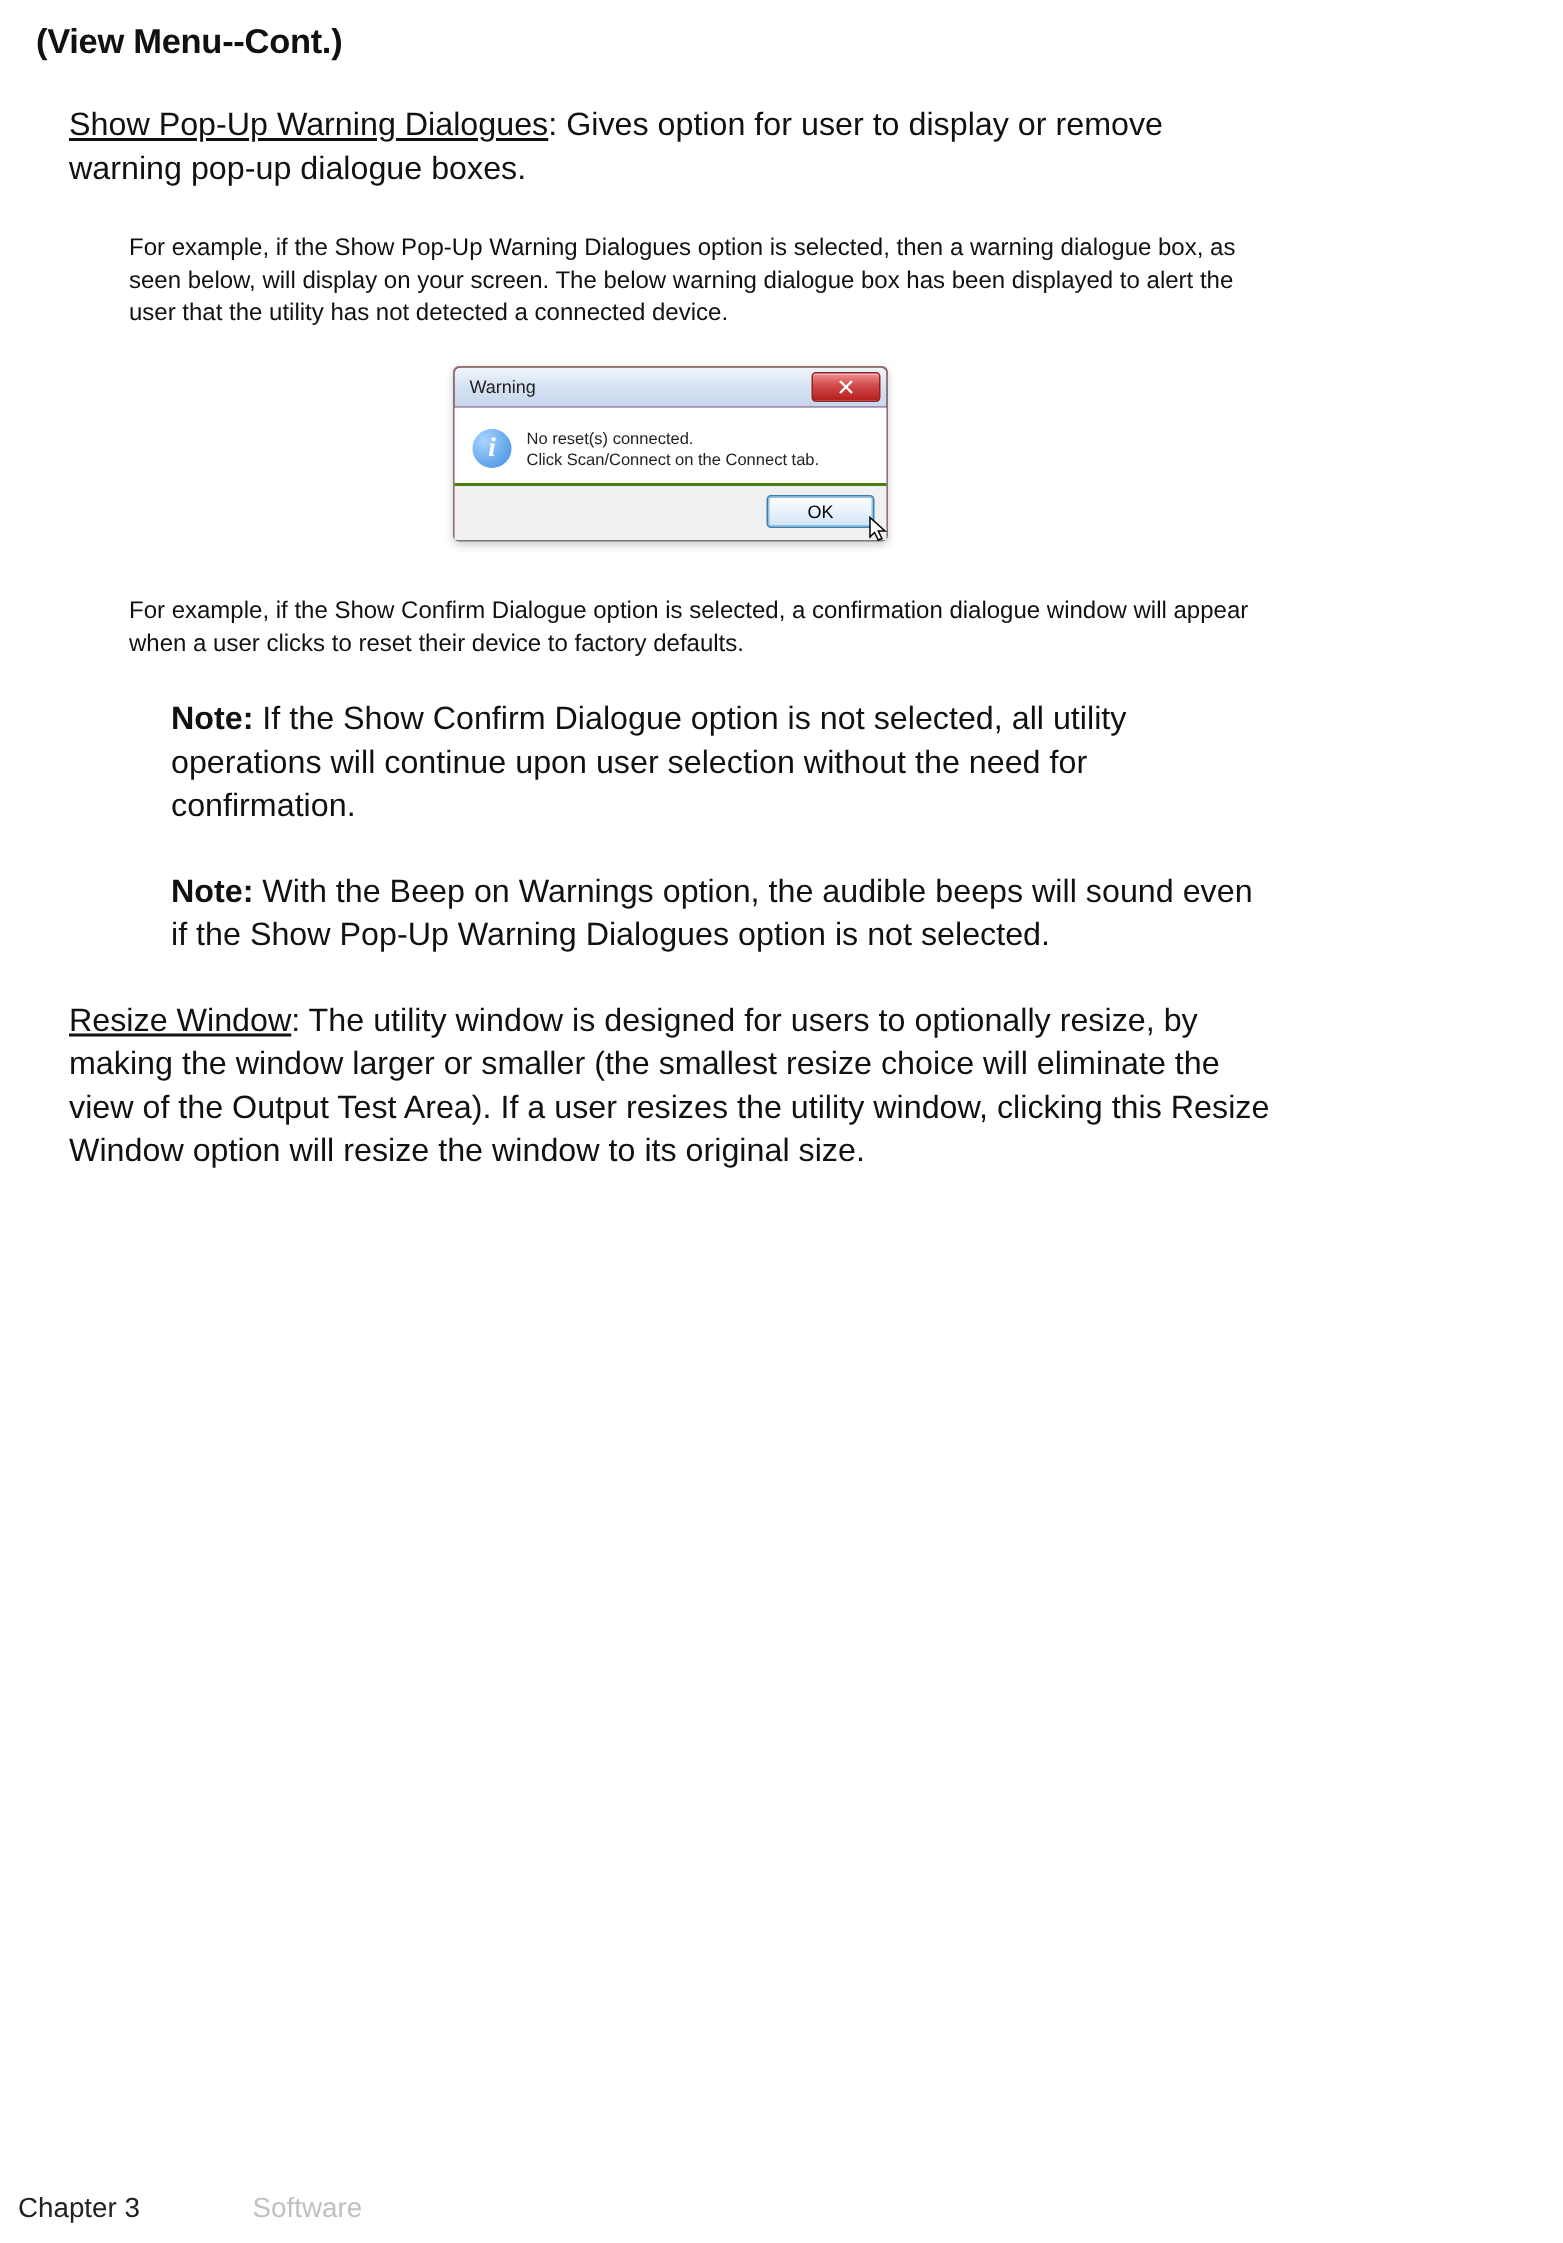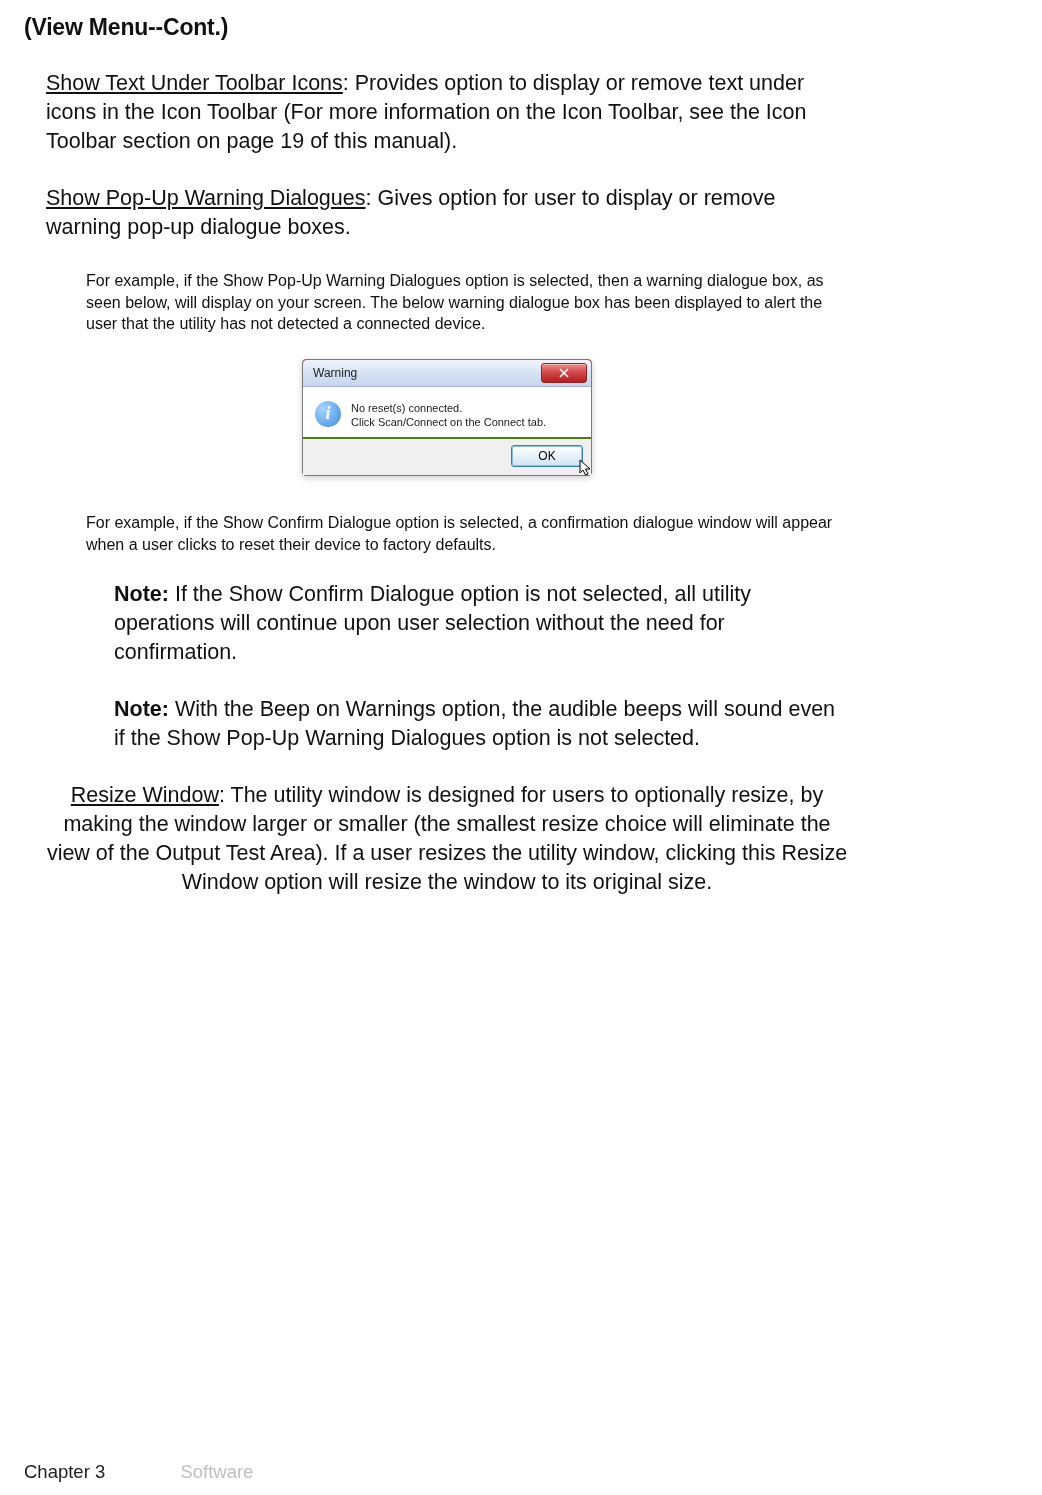--- a/index.html
+++ b/index.html
@@ -140,43 +140,40 @@
     position: absolute;
     right: -2px;
     bottom: -2px;
     width: 14px;
     height: 18px;
     pointer-events: none;
   }
   .footer {
     position: absolute;
     bottom: 12px;
-    left: 24px;
+    left: 12px;
     font-size: 18.5px;
   }
   .footer .chapter {
     color: #222;
   }
   .footer .soft {
     color: #c0c0c0;
     margin-left: 70px;
   }
 </style>
 </head>
 <body>
 
 <div class="page">
 
   <h2 class="section-head">(View Menu--Cont.)</h2>
 
   <div class="body-block">
 
-    <p class="entry">
-      <span class="u">Show Text Under Toolbar Icons</span><span>: Provides option to display or remove text under icons in the Icon Toolbar (For more information on the Icon Toolbar, see the Icon Toolbar section on page 19 of this manual).</span>
-    </p>
 
     <p class="entry">
       <span class="u">Show Pop-Up Warning Dialogues</span><span>: Gives option for user to display or remove warning pop-up dialogue boxes.</span>
     </p>
 
     <p class="sub">For example, if the Show Pop-Up Warning Dialogues option is selected, then a warning dialogue box, as seen below, will display on your screen. The below warning dialogue box has been displayed  to alert the user that the utility has not detected a connected device.</p>
 
     <div class="dialog-wrap">
       <div class="win-dialog">
         <div class="win-titlebar">
@@ -209,21 +206,21 @@
 
     <p class="sub-note">
       <span class="note-label">Note:</span><span> If the Show Confirm Dialogue option is not selected, all utility operations will continue upon user selection without the need for confirmation.</span>
     </p>
 
 
     <p class="sub-note">
       <span class="note-label">Note:</span><span> With the Beep on Warnings option, the audible beeps will sound even if the Show Pop-Up Warning Dialogues option is not  selected.</span>
     </p>
 
-    <p class="entry" style="margin-top:10px;text-align:center;">
+    <p class="entry" style="margin-top:10px;">
       <span class="u">Resize Window</span><span>: The utility window is designed for users to optionally resize, by making the window larger or smaller (the smallest resize choice will eliminate the view of the Output Test Area). If a user resizes the utility window, clicking this Resize Window option will resize the window to its original size.</span>
     </p>
 
   </div>
 
   <div class="footer">
     <span class="chapter">Chapter 3</span>
     <span class="soft">Software</span>
   </div>
 

